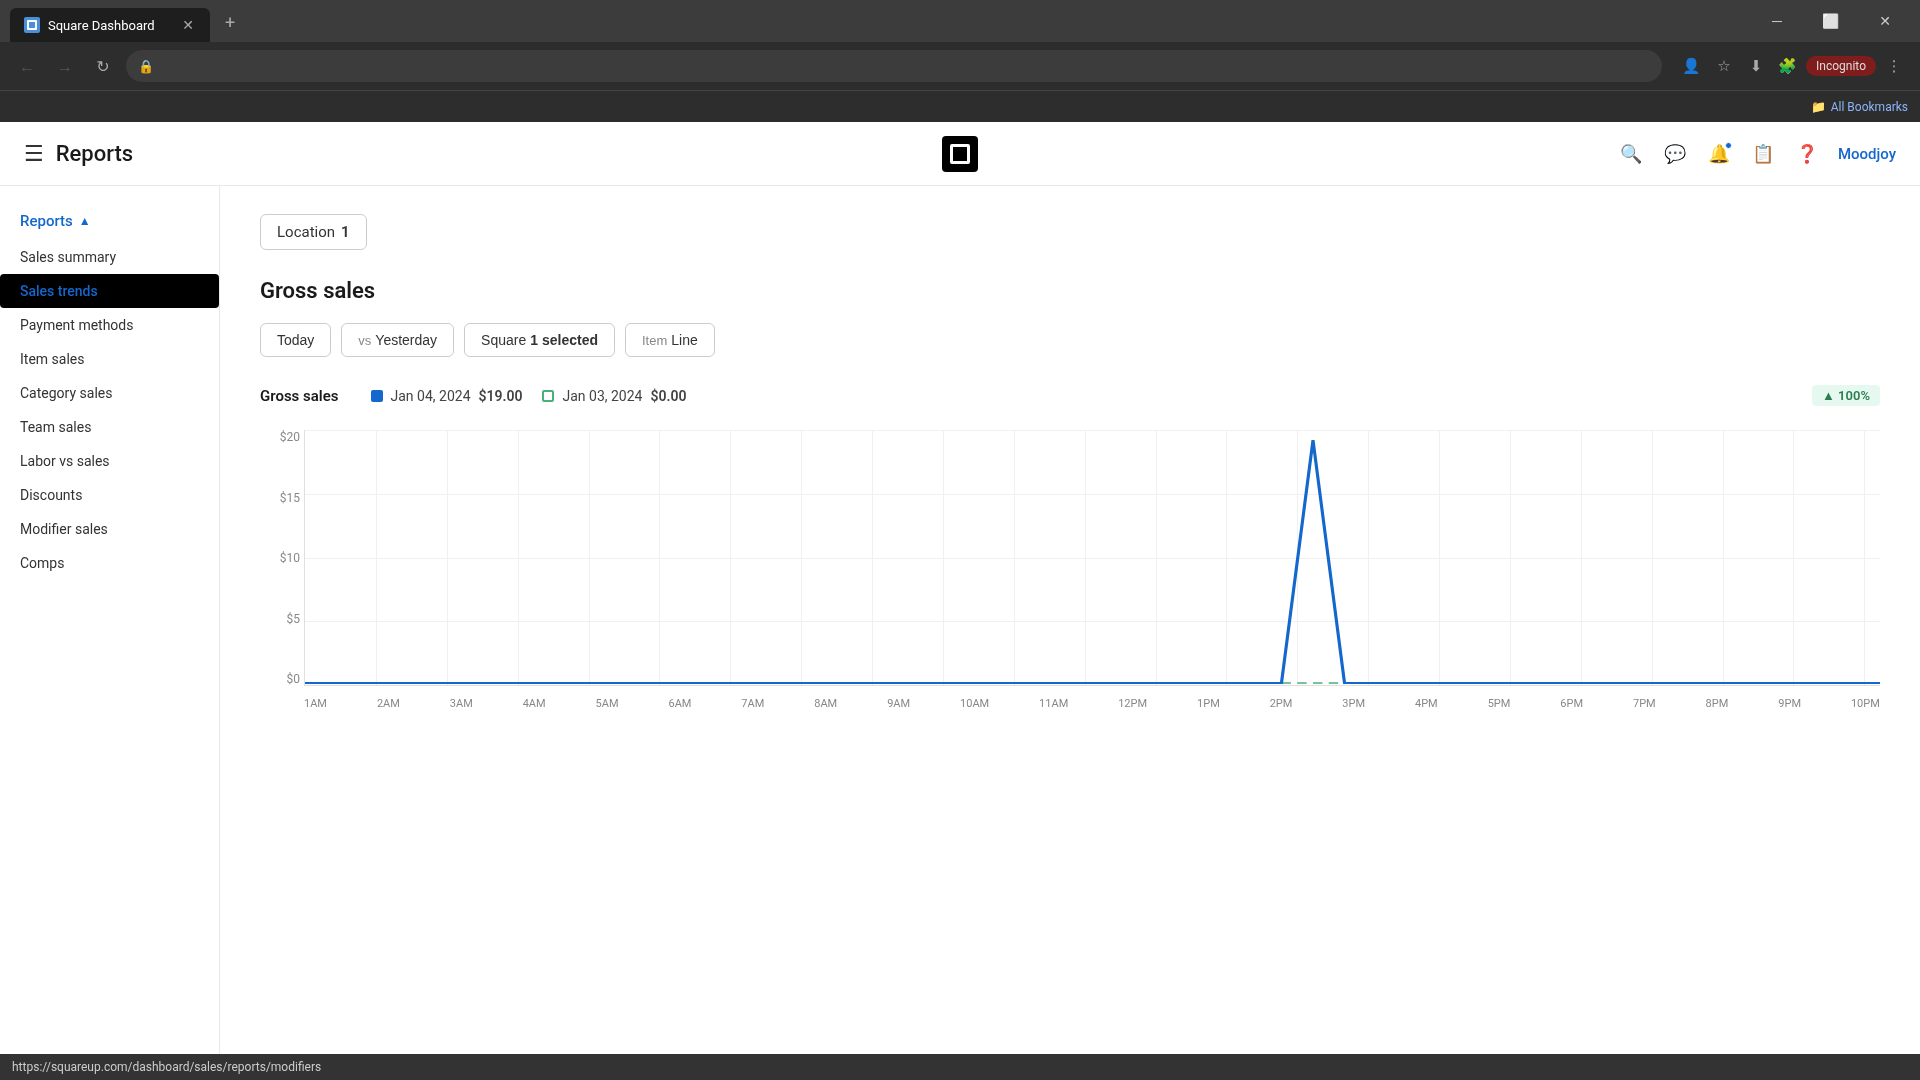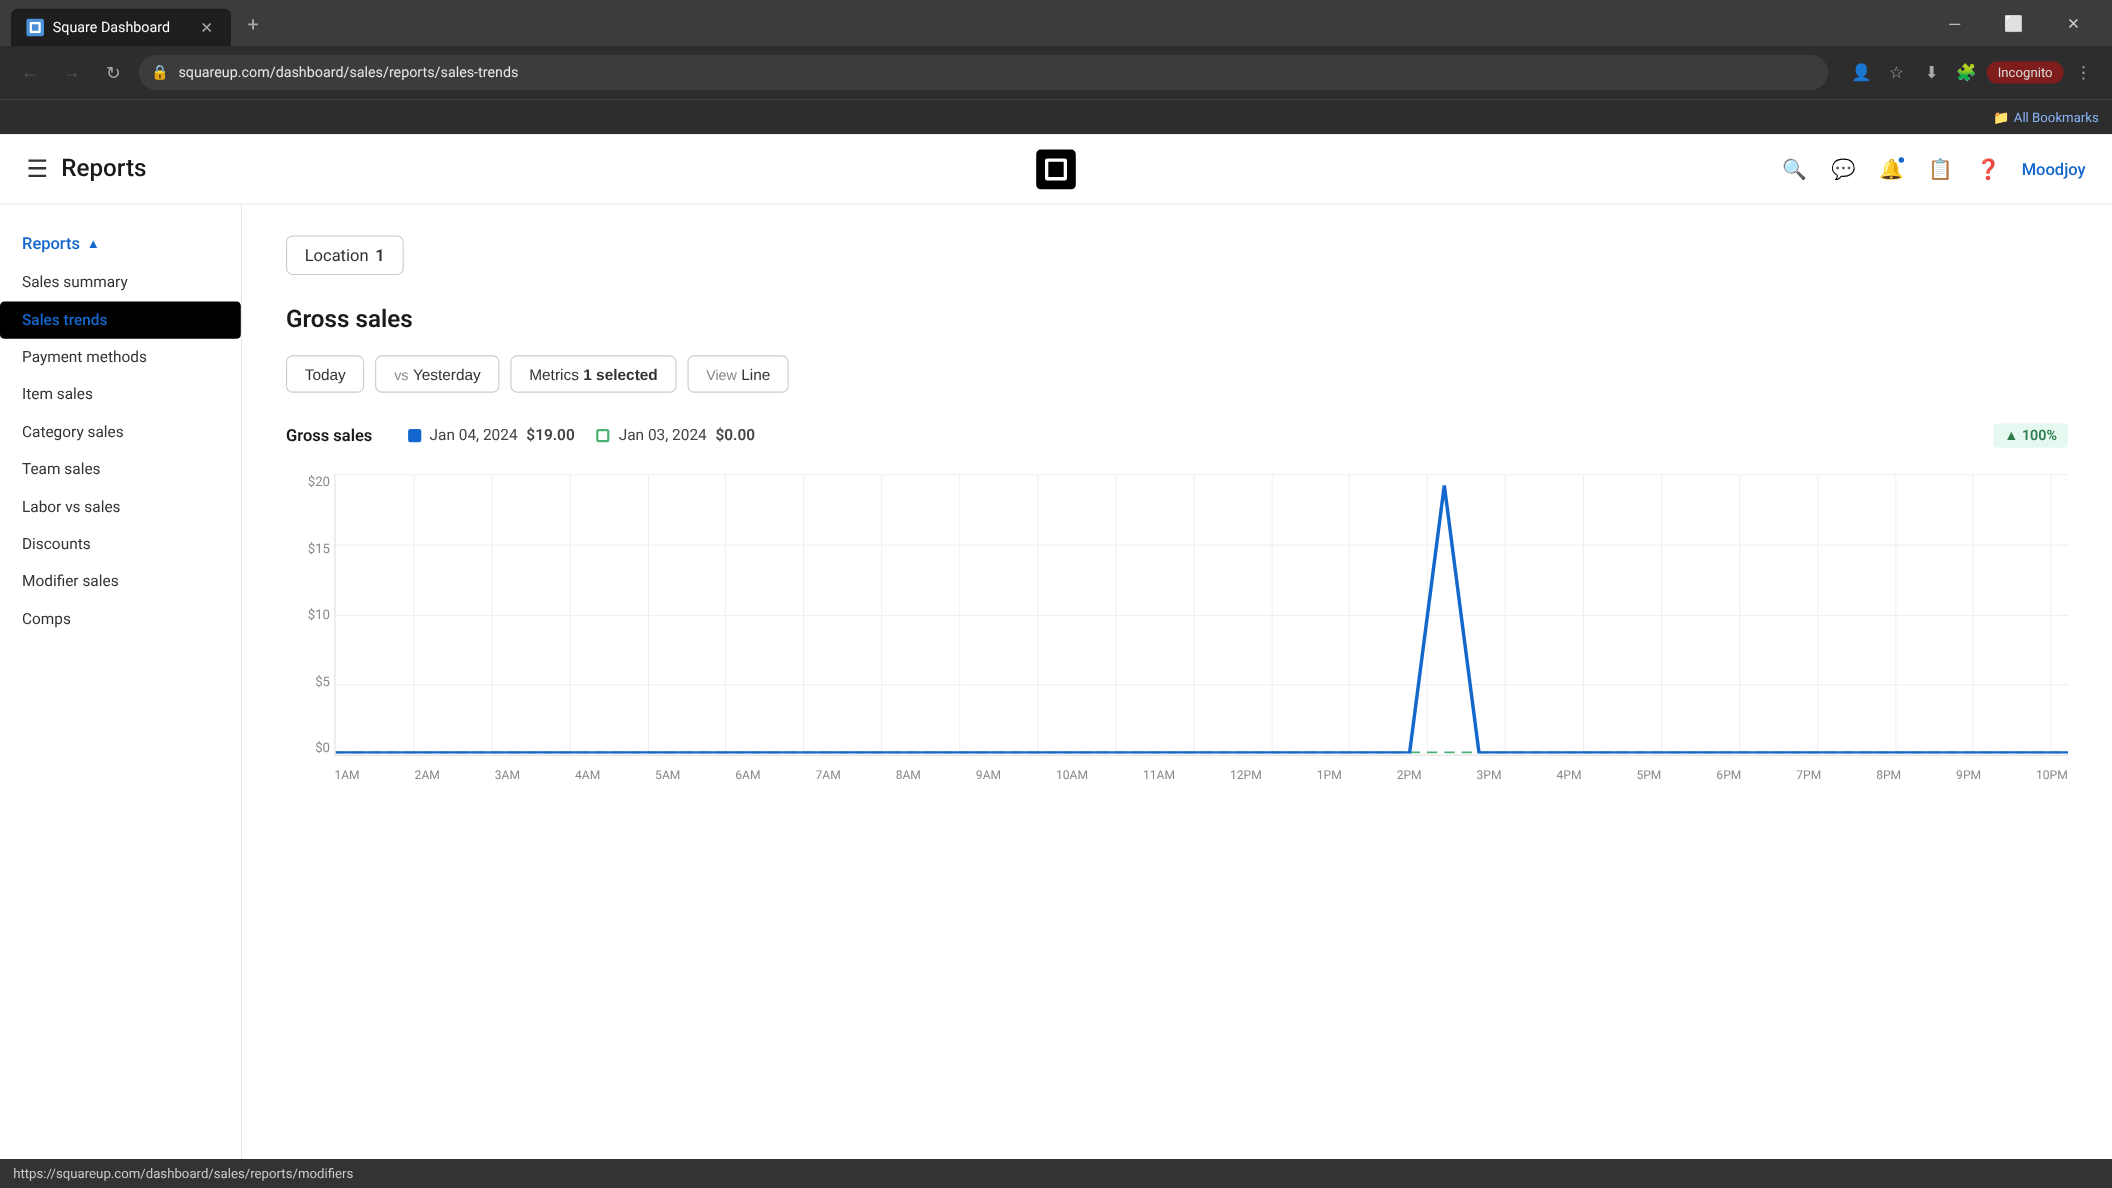--- a/index.html
+++ b/index.html
@@ -104,21 +104,20 @@
       <div class="wc close">✕</div>
     </div>
   </div>
 
   <div class="browser-nav">
     <div class="nav-btn disabled">←</div>
     <div class="nav-btn disabled">→</div>
     <div class="nav-btn">↻</div>
     <div class="address-bar">
       <span style="color:#aaa; font-size:13px;">🔒</span>
-      <span class="address-bar-url">squareup.com/dashboard/sales/reports/sales-trends</span>
     </div>
     <div class="nav-icons">
       <div class="nav-icon">👤</div>
       <div class="nav-icon">☆</div>
       <div class="nav-icon">⬇</div>
       <div class="nav-icon">🧩</div>
       <div class="incognito-badge">Incognito</div>
       <div class="nav-icon">⋮</div>
     </div>
   </div>
@@ -202,25 +201,25 @@
       <div class="section-title">Gross sales</div>
 
       
       <div class="filter-bar">
         <button class="filter-btn">Today</button>
         <button class="filter-btn filter-btn-vs">
           <span class="vs-text">vs</span>
           <span>Yesterday</span>
         </button>
         <button class="filter-btn filter-btn-metrics">
-          <span>Metrics</span>
+          <span>Square</span>
           <span class="metrics-count">1 selected</span>
         </button>
         <button class="filter-btn filter-btn-view">
-          <span class="view-label">View</span>
+          <span class="view-label">Item</span>
           <span>Line</span>
         </button>
       </div>
 
       
       <div class="chart-container">
         <div class="chart-legend">
           <span class="legend-label">Gross sales</span>
           <div class="legend-item">
             <div class="legend-dot legend-dot-today"></div>

